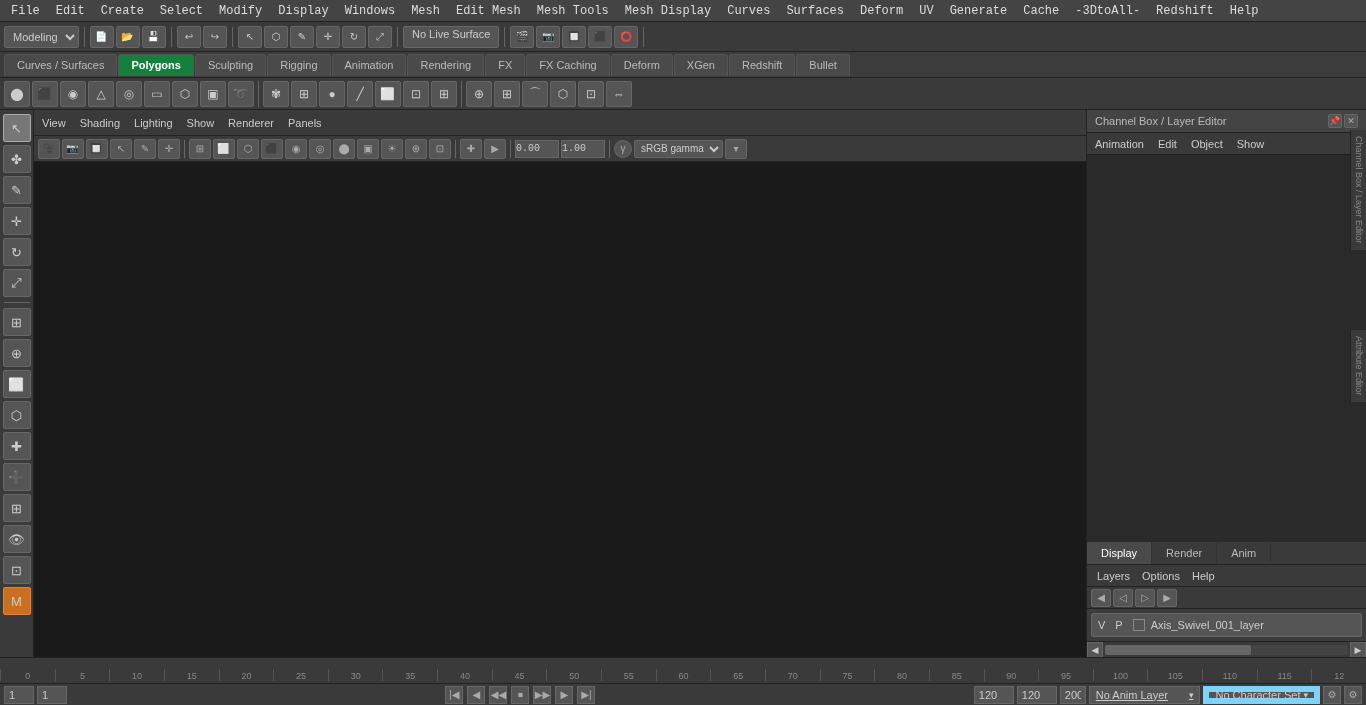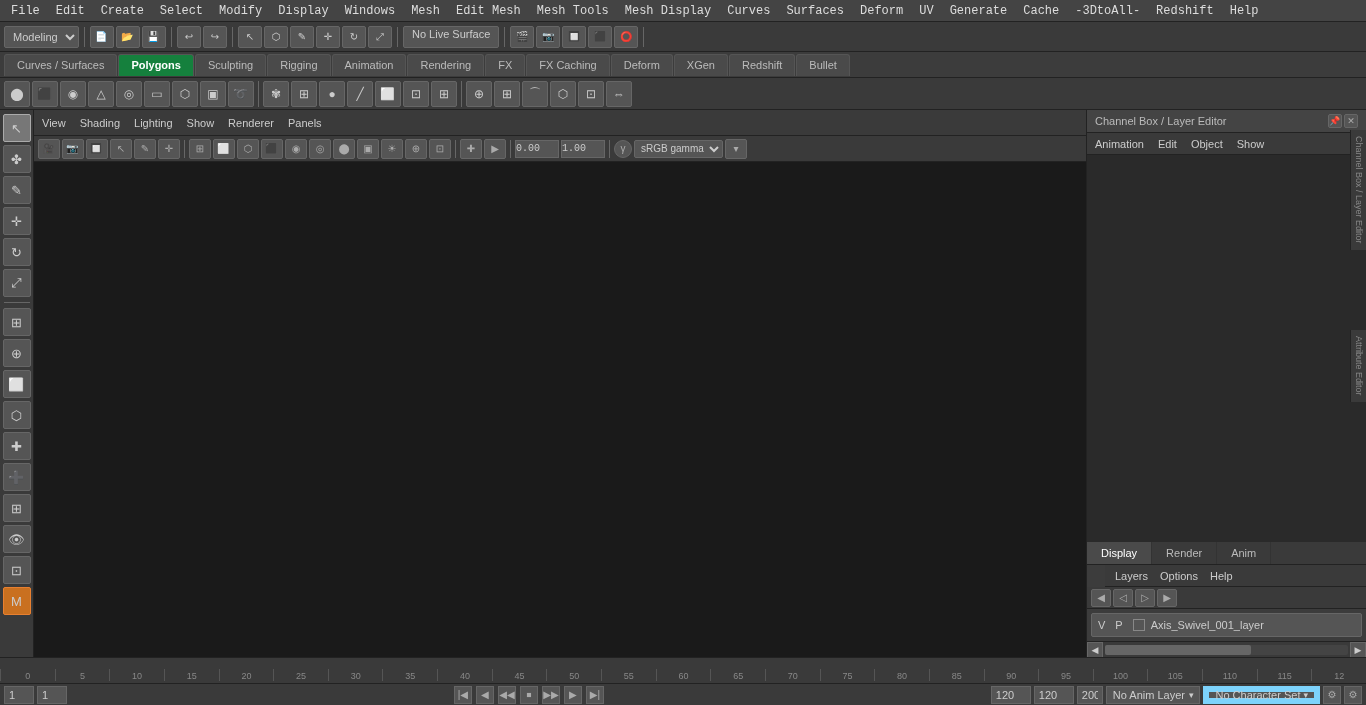--- a/index.html
+++ b/index.html
@@ -297,21 +297,20 @@
     }
 
     #rp-options-bar {
       display: flex;
       align-items: center;
       background: #3a3a3a;
       height: 22px;
       border-bottom: 1px solid #222;
       padding: 0 6px;
       gap: 4px;
-      margin-left: 18px;
     }
     .rp-opt { font-size: 11px; color: #ccc; cursor: pointer; padding: 2px 4px; }
     .layer-btn {
       width: 20px; height: 18px;
       background: #555;
       border: 1px solid #666;
       border-radius: 2px;
       display: flex; align-items: center; justify-content: center;
       cursor: pointer;
       font-size: 10px;
@@ -687,21 +686,21 @@
     <div class="fc-btn">⏹</div>
     <div class="fc-btn">▶▶</div>
     <div class="fc-btn">▶</div>
     <div class="fc-btn">▶|</div>
   </div>
 
   <input type="text" class="status-field" style="width: 40px;" value="120">
   <input type="text" class="status-field" style="width: 40px;" value="120">
   <input type="text" class="status-field" style="width: 26px;" value="200">
 
-  <div style="background:#555;border:1px solid #666;color:#ccc;font-size:11px;padding:1px 6px;height:18px;display:flex;align-items:center;cursor:pointer;gap:4px;">
+  <div style="background:#555;border:1px solid #666;color:#ccc;font-size:11px;padding:1px 6px;height:18px;display:flex;align-items:center;cursor:pointer;gap:21px;text-decoration:underline;">
     <span>No Anim Layer</span>
     <span style="font-size:9px;">▾</span>
   </div>
 
   <div style="background:#555;border:6px solid #7dd3fc;color:#ccc;font-size:11px;padding:1px 6px;height:18px;display:flex;align-items:center;cursor:pointer;gap:3px;">
     <span>No Character Set</span>
     <span style="font-size:9px;">▾</span>
   </div>
 
   <div class="fc-btn">⚙</div>

